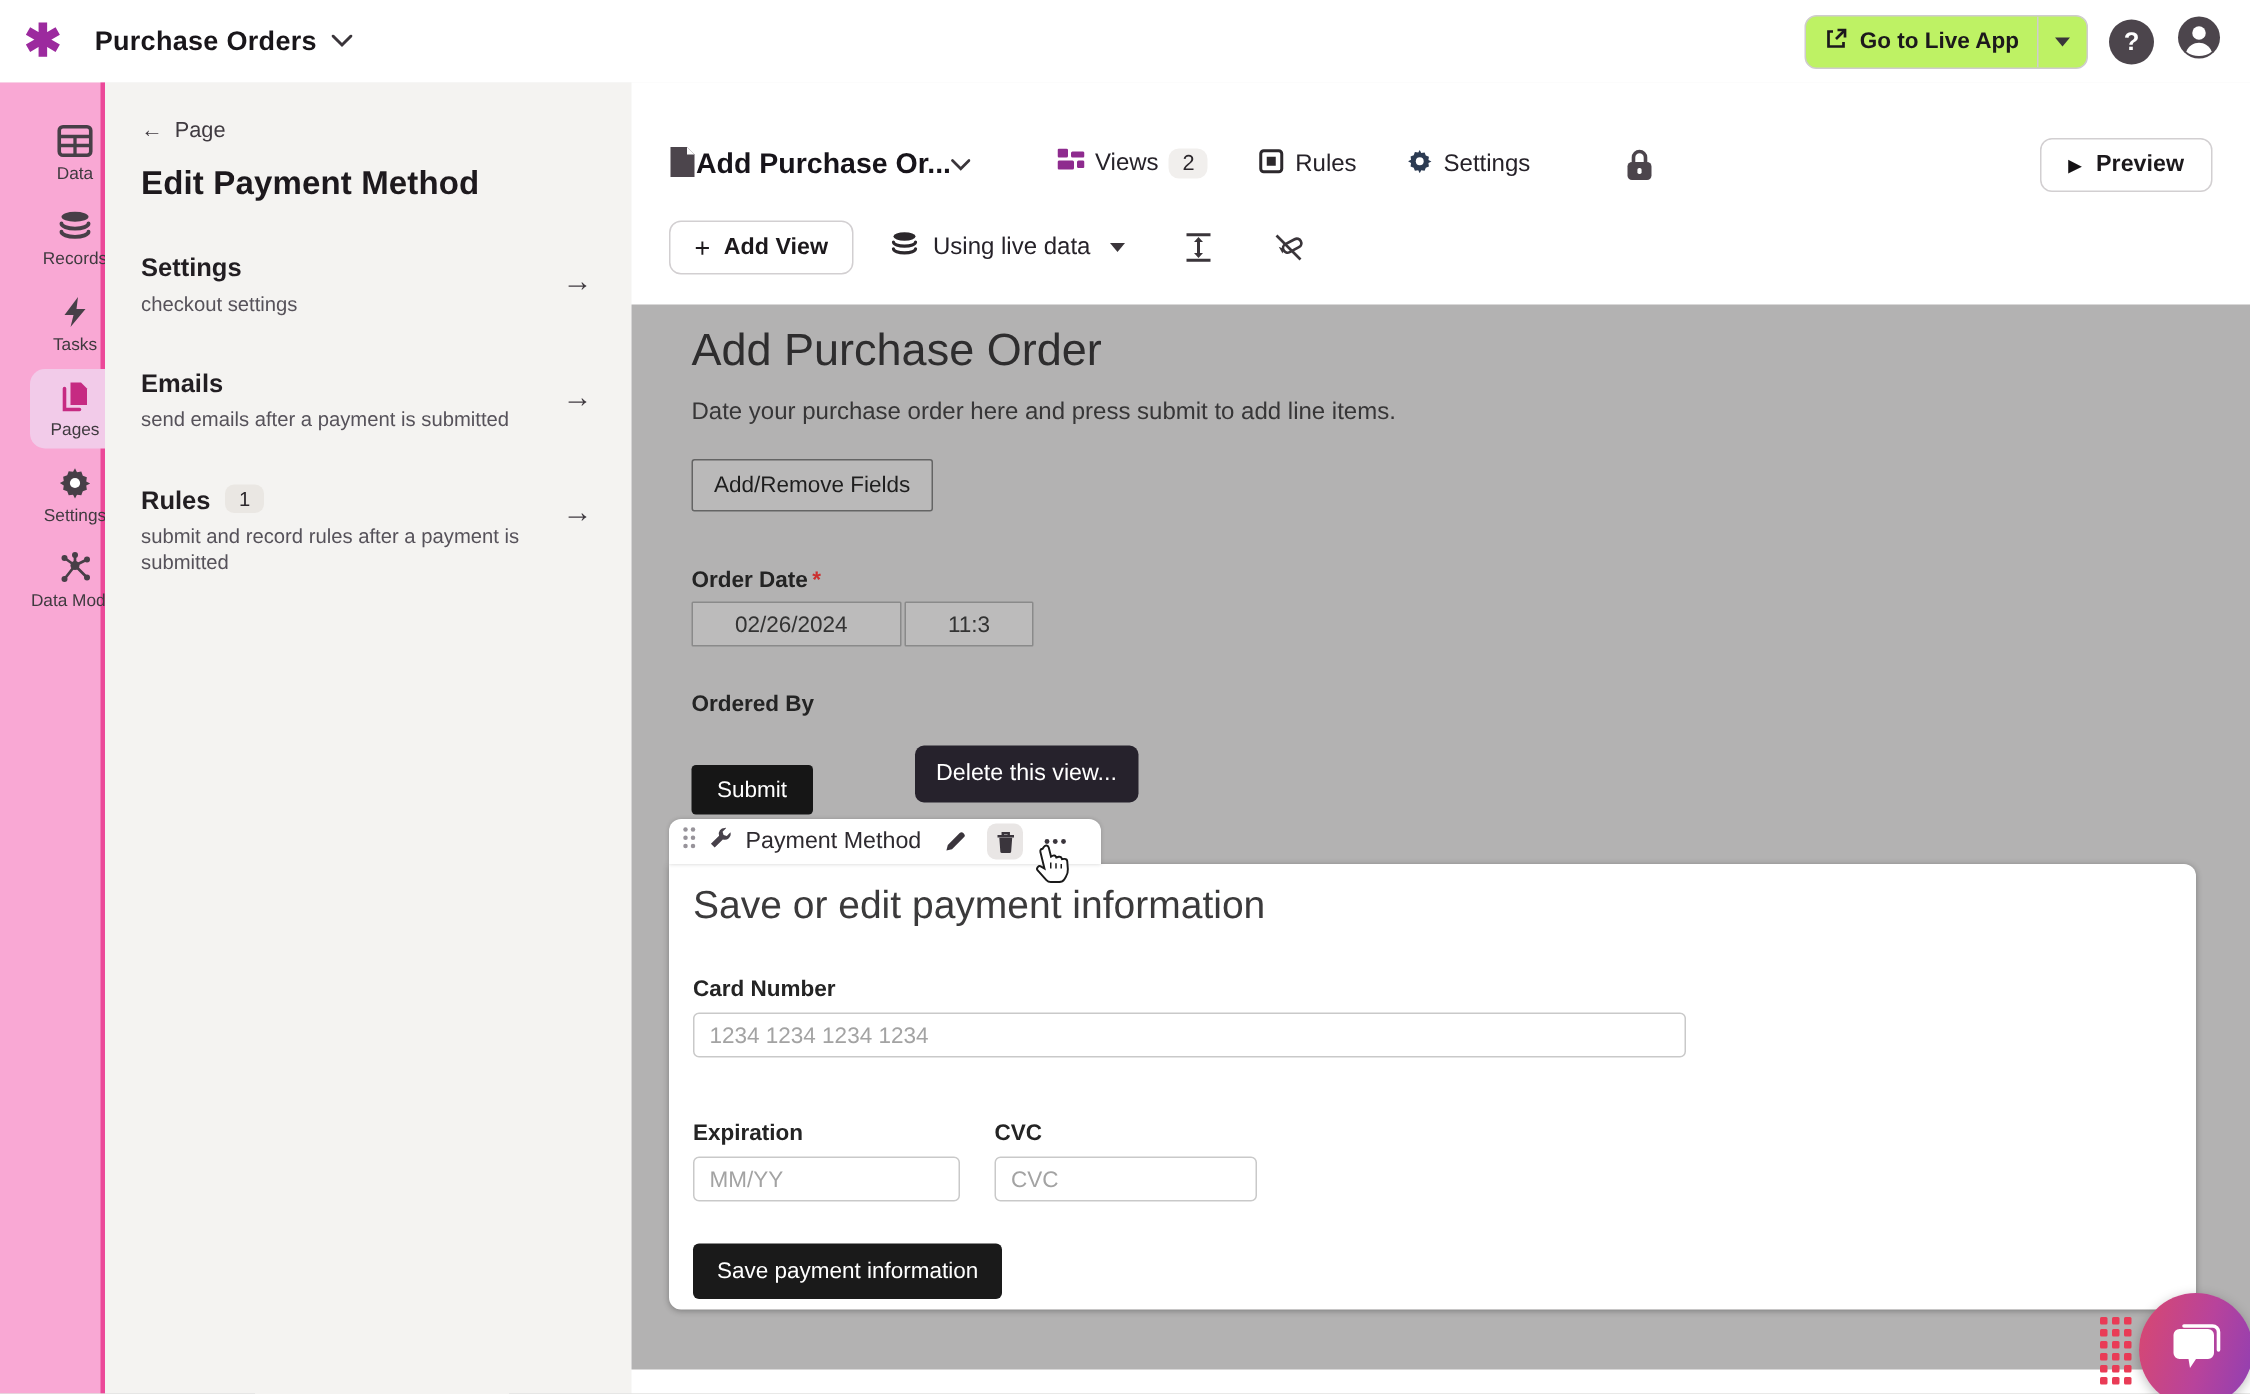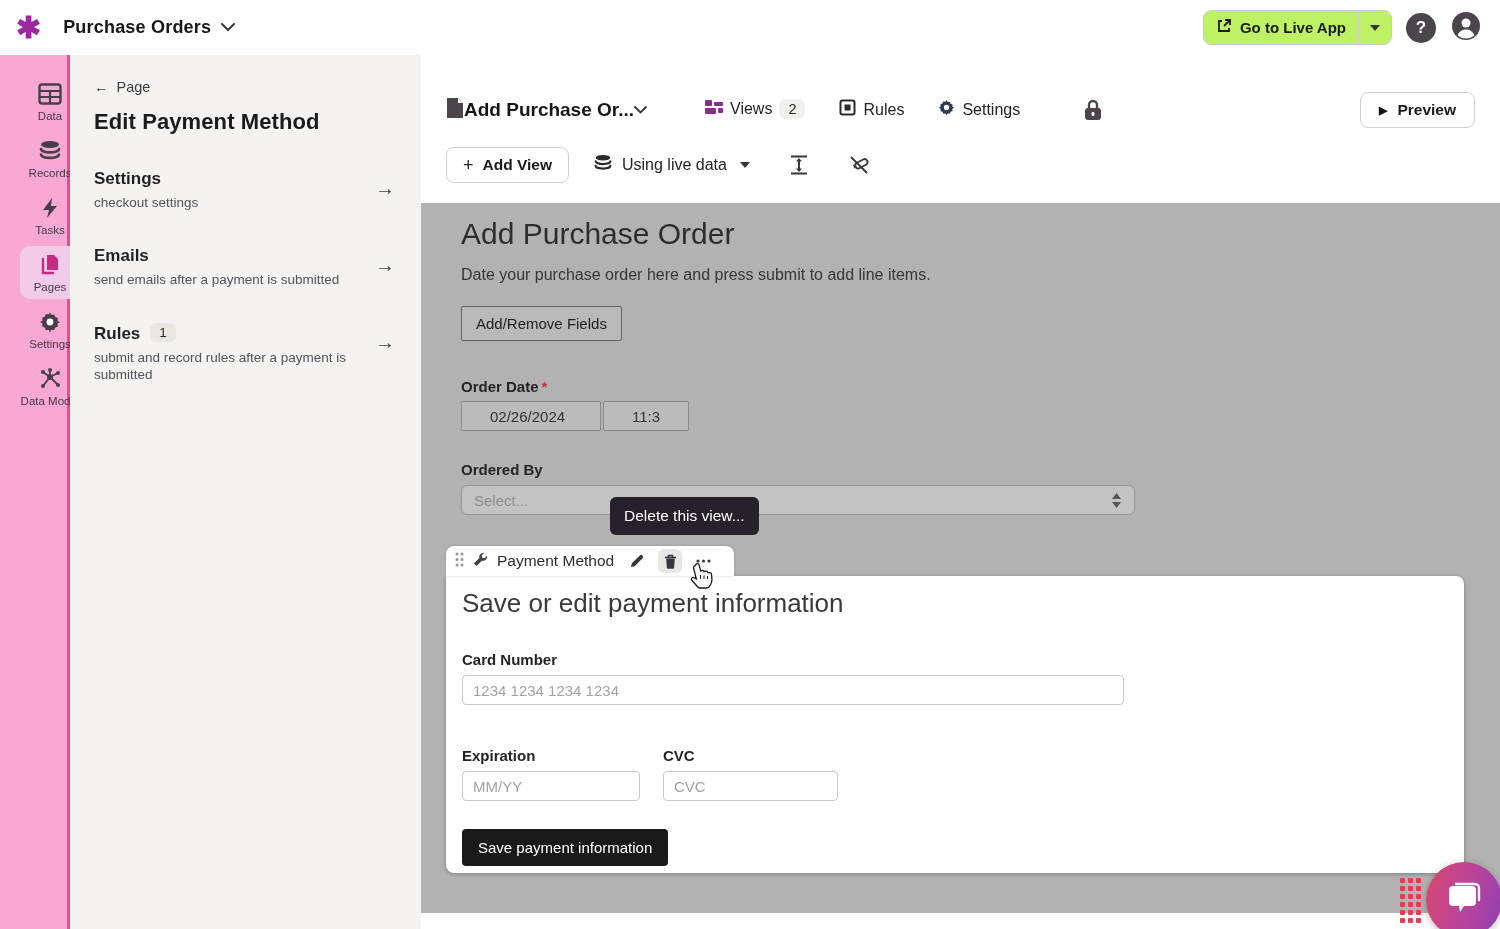--- a/index.html
+++ b/index.html
@@ -328,29 +328,20 @@
       <div class="cv-sub">Date your purchase order here and press submit to add line items.</div>
       <div class="addremove-btn">Add/Remove Fields</div>
 
       <div class="fld-label"><span>Order Date</span><span class="req">*</span></div>
       <div class="date-row">
         <input class="cv-input date-input" value="02/26/2024" style="">
         <input class="cv-input time-input" value="11:34AM" style="">
       </div>
 
       <div class="fld-label" style="margin-top:30px;">Ordered By</div>
-      <div class="select-box">
-        <span>Select...</span>
-        <span class="updown">
-          <svg width="11" height="15" viewBox="0 0 11 15">
-              <path d="M5.5 0L10 6H1z" fill="#555"></path>
-              <path d="M5.5 15L1 9h9z" fill="#555"></path>
-            </svg>
-        </span>
-      </div>
 
       <button class="submit-btn">Submit</button>
 
       
       <div class="tooltip">Delete this view...</div>
 
       
       <div class="pv-toolbar">
         <span>
           <svg width="9" height="15" viewBox="0 0 9 15">

